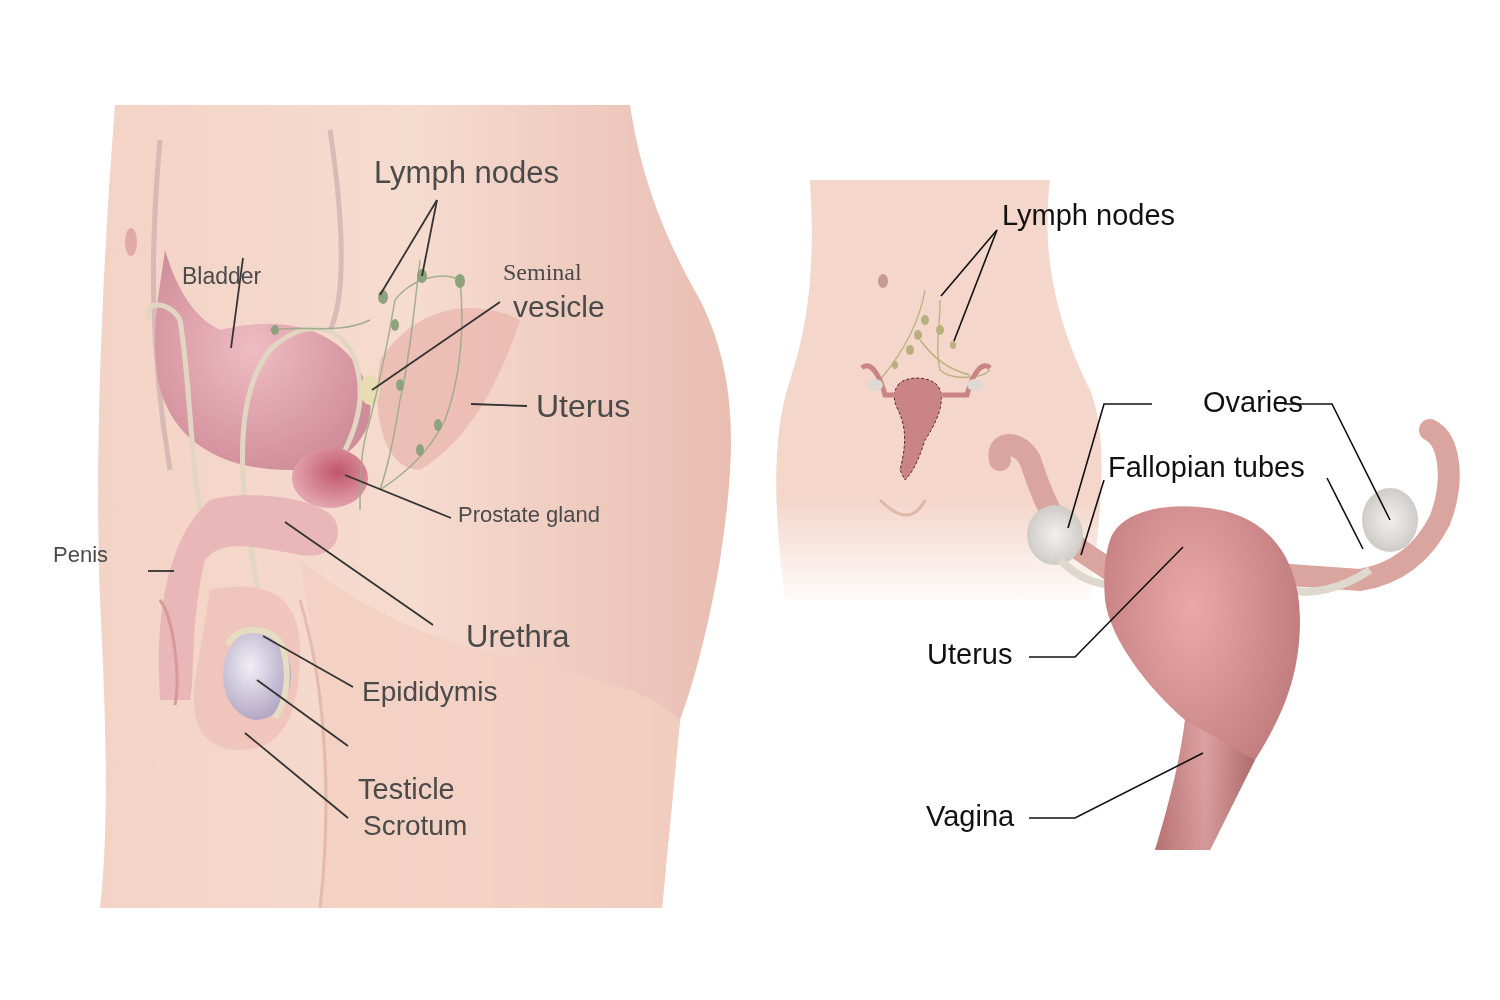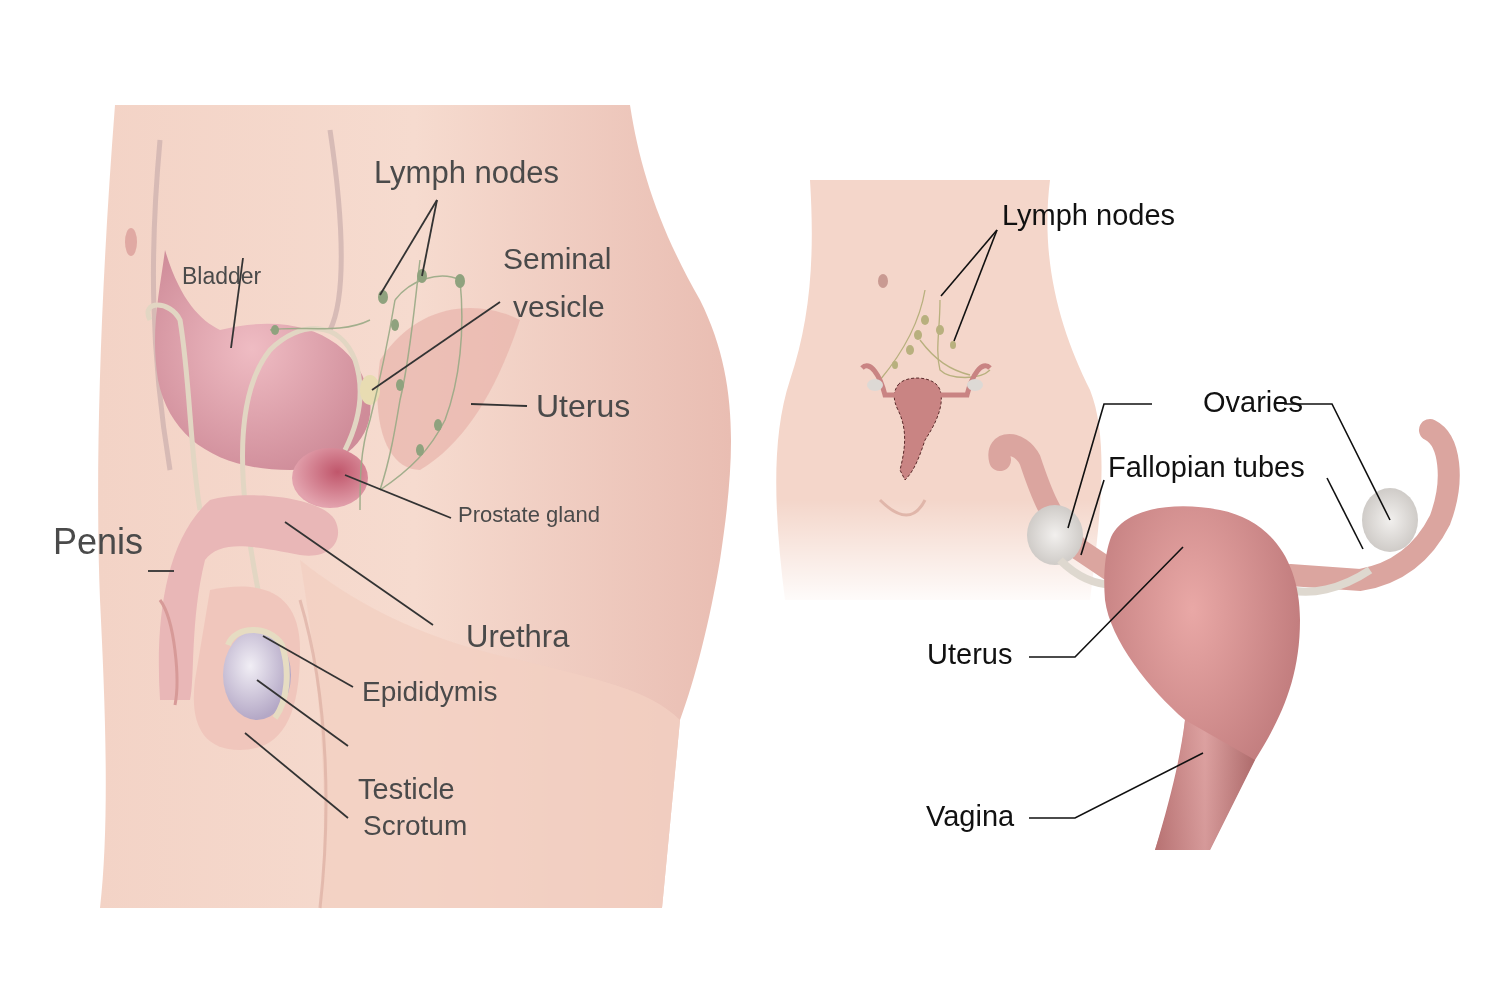--- a/index.html
+++ b/index.html
@@ -172,25 +172,25 @@
     <polyline points="1284,404 1332,404 1390,520"></polyline>
     <line x1="1104" y1="480" x2="1081" y2="555"></line>
     <line x1="1327" y1="478" x2="1363" y2="549"></line>
     <polyline points="1029,657 1075,657 1183,547"></polyline>
     <polyline points="1029,818 1075,818 1203,753"></polyline>
   </g>
 </svg>
 
 <div class="lbl male" style="left:374px;top:157px;">Lymph nodes</div>
 <div class="lbl male" style="left:182px;top:223px;font-size:23px;margin-top:42px;">Bladder</div>
-<div class="lbl male" style="left:503px;top:244px;font-size:30px;">Seminal</div>
+<div class="lbl male" style="left:503px;top:260px;font-size:24px;font-family:Liberation Serif, serif;">Seminal</div>
 <div class="lbl male" style="left:513px;top:292px;font-size:30px;">vesicle</div>
 <div class="lbl male" style="left:536px;top:390px;font-size:32px;">Uterus</div>
 <div class="lbl male" style="left:458px;top:504px;font-size:22px;">Prostate gland</div>
-<div class="lbl male" style="left:53px;top:524px;font-size:36px;">Penis</div>
+<div class="lbl male" style="left:53px;top:544px;font-size:22px;">Penis</div>
 <div class="lbl male" style="left:441px;top:621px;font-size:31px;margin-left:25px;">Urethra</div>
 <div class="lbl male" style="left:362px;top:678px;font-size:28px;">Epididymis</div>
 <div class="lbl male" style="left:358px;top:738px;font-size:29px;margin-top:37px;">Testicle</div>
 <div class="lbl male" style="left:363px;top:812px;font-size:28px;text-align:center;">Scrotum</div>
 
 <div class="lbl female" style="left:1002px;top:201px;">Lymph nodes</div>
 <div class="lbl female" style="left:1160px;top:388px;margin-left:43px;">Ovaries</div>
 <div class="lbl female" style="left:1108px;top:453px;">Fallopian tubes</div>
 <div class="lbl female" style="left:927px;top:640px;">Uterus</div>
 <div class="lbl female" style="left:926px;top:802px;">Vagina</div>

